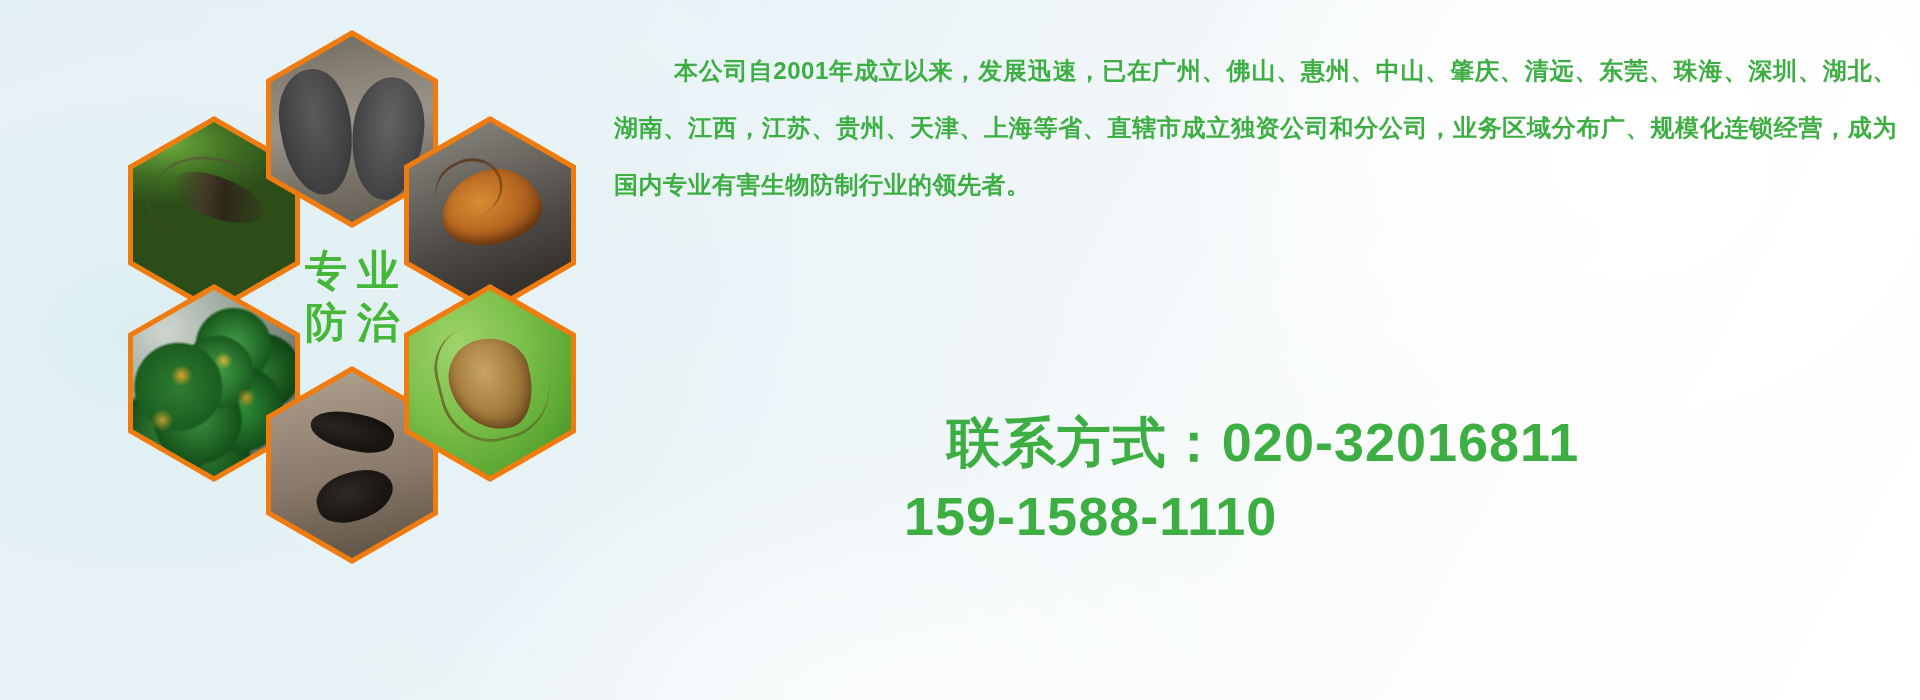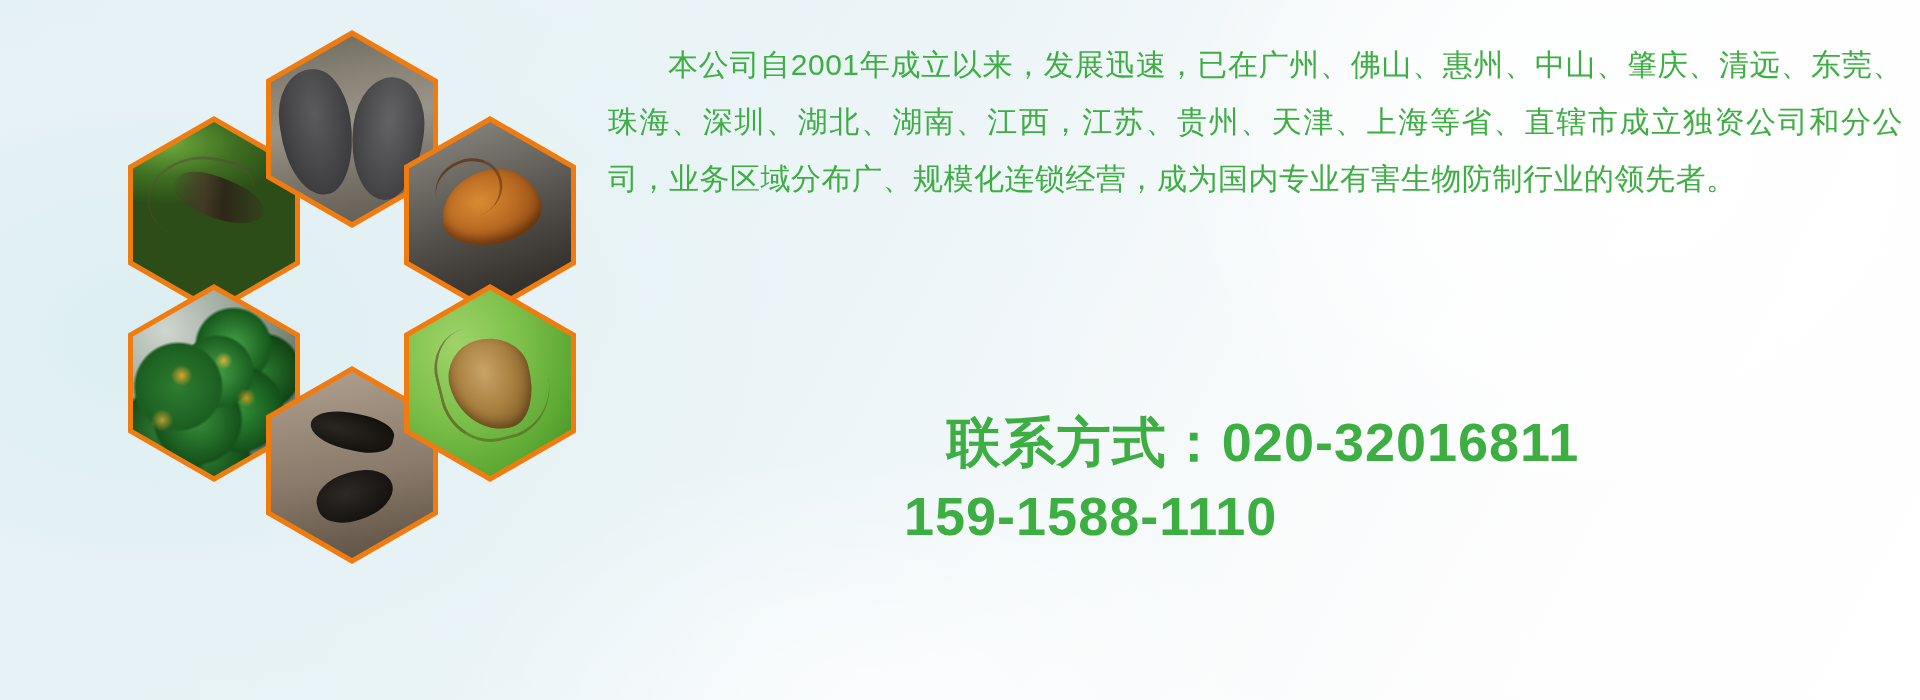--- a/index.html
+++ b/index.html
@@ -259,28 +259,28 @@
   }
 
   
   .copy {
     position: absolute;
     left: 608px;
     top: 36px;
     width: 1295px;
   }
   .copy p {
-    margin: 0;
+    margin: 6px;
     color: #3cae42;
-    font-size: 30px;
+    font-size: 24px;
     line-height: 57px;
     letter-spacing: 0.5px;
     text-align: justify;
     text-indent: 60px;
-    font-weight: 400;
+    font-weight: 700;
   }
 
   .contact {
     position: absolute;
     left: 618px;
     top: 405px;
     width: 1290px;
     color: #3cae42;
     font-weight: 700;
   }
@@ -338,20 +338,24 @@
         <div class="ph ph-ant"></div>
       </div>
     </div>
 
     <div class="hex h-stink">
       <div class="inner">
         <div class="ph ph-stink"></div>
       </div>
     </div>
 
+    <div class="center-label">
+      <span>专业</span>
+      <span>防治</span>
+    </div>
 
   </div>
 
   <div class="copy">
     <p>本公司自2001年成立以来，发展迅速，已在广州、佛山、惠州、中山、肇庆、清远、东莞、珠海、深圳、湖北、湖南、江西，江苏、贵州、天津、上海等省、直辖市成立独资公司和分公司，业务区域分布广、规模化连锁经营，成为国内专业有害生物防制行业的领先者。</p>
   </div>
 
   <div class="contact">
     <div class="line1">联系方式：020-32016811</div>
     <div class="line2">159-1588-1110</div>

